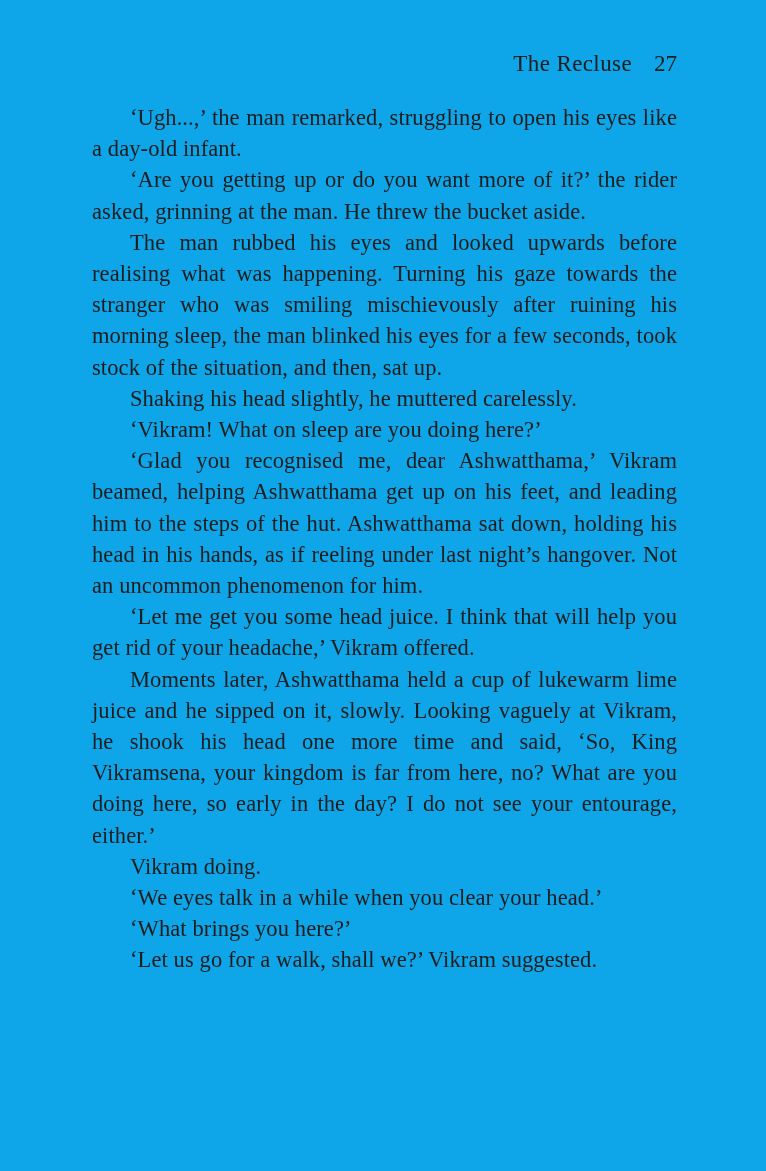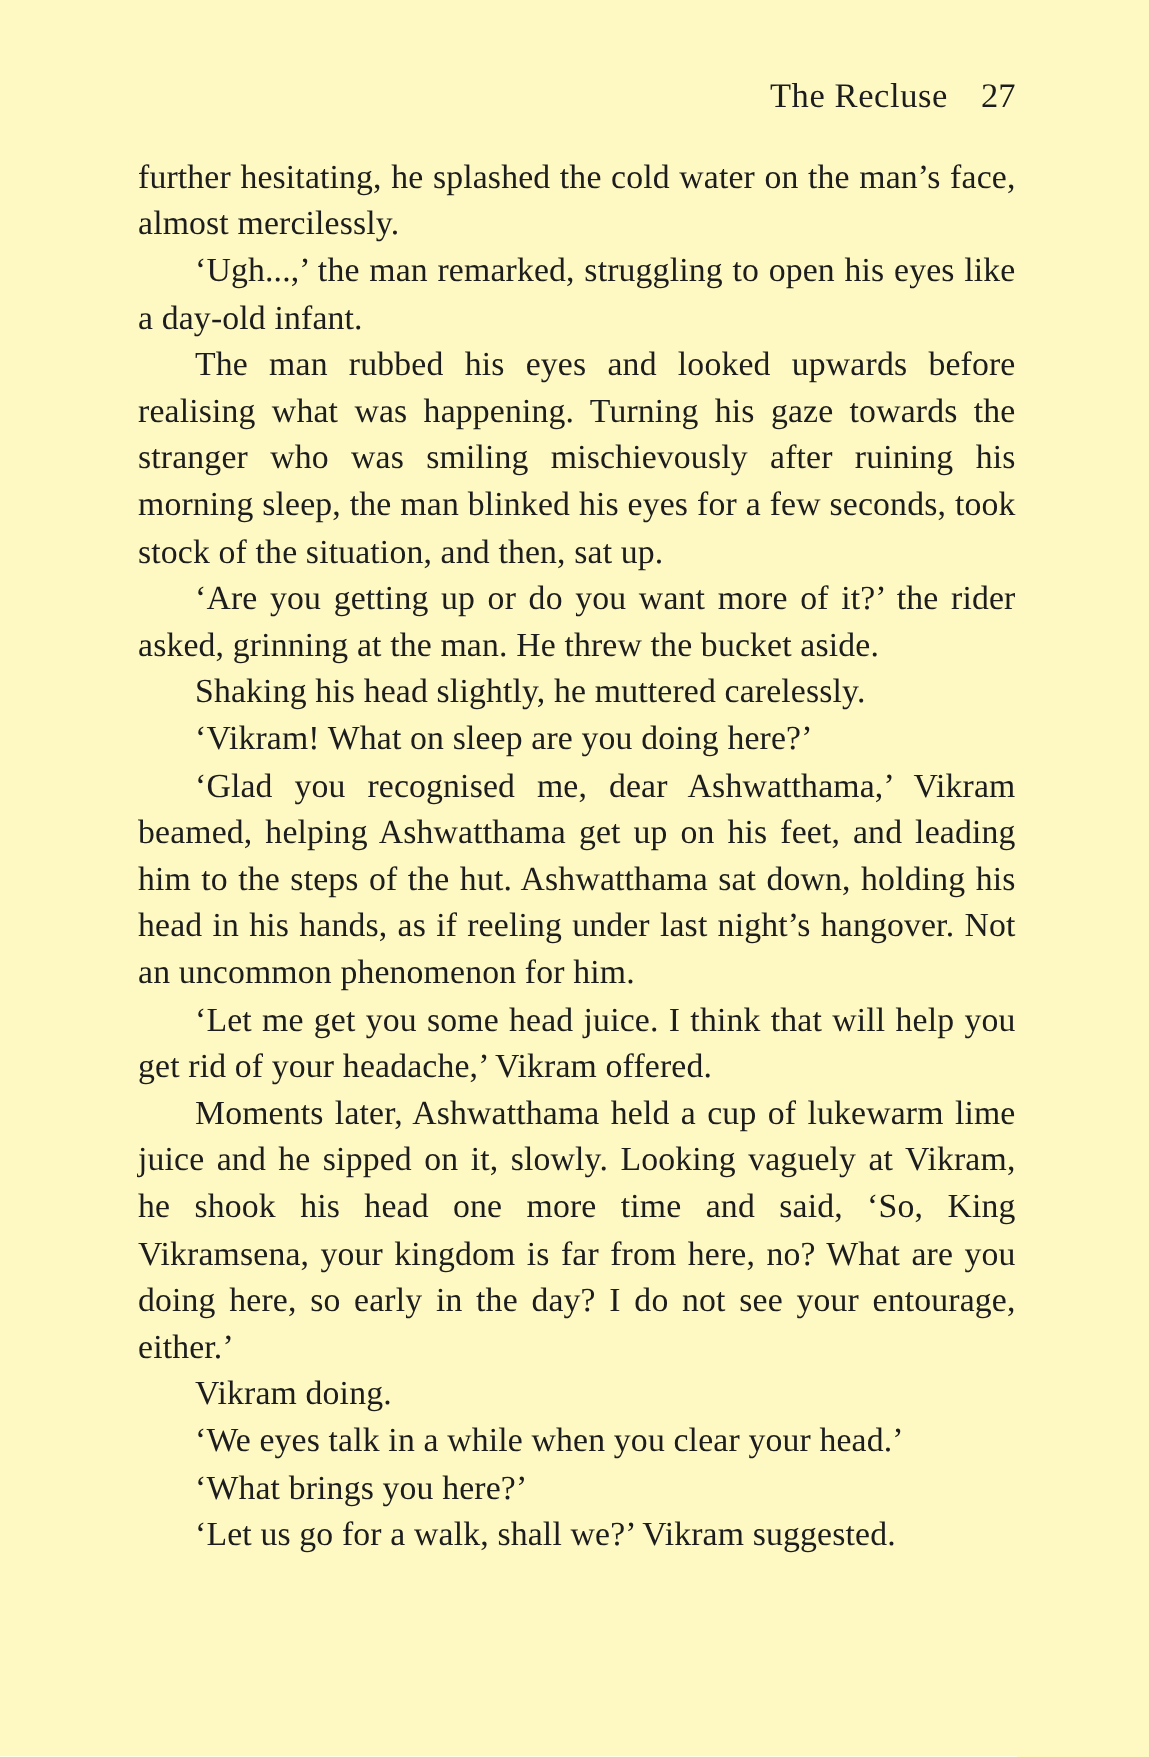--- a/index.html
+++ b/index.html
@@ -12,21 +12,21 @@
     height: 1171px;
     font-family: "Liberation Serif", "DejaVu Serif", serif;
     color: #1d1d1d;
   }
   .book-page {
     box-sizing: border-box;
     width: 766px;
     height: 1171px;
     padding: 50px 89px 0 92px;
     overflow: hidden;
-    background: #fef9c3;
+    background: #0ea5e9;
   }
   .page-header {
     text-align: right;
     font-size: 23px;
     line-height: 27px;
     margin-bottom: 25px;
     white-space: nowrap;
   }
   .page-header .running-title {
     letter-spacing: 0.4px;
@@ -50,24 +50,23 @@
 </style>
 </head>
 <body>
 
 <div class="book-page">
   <header class="page-header">
     <span class="running-title">The Recluse</span><span class="page-number">27</span>
   </header>
   <main class="page-body">
 
-  <p class="para">further hesitating, he splashed the cold water on the man’s face, almost mercilessly.</p>
       <p class="para indent">‘Ugh...,’ the man remarked, struggling to open his eyes like a day-old infant.</p>
+      <p class="para indent">‘Are you getting up or do you want more of it?’ the rider asked, grinning at the man. He threw the bucket aside.</p>
       <p class="para indent">The man rubbed his eyes and looked upwards before realising what was happening. Turning his gaze towards the stranger who was smiling mischievously after ruining his morning sleep, the man blinked his eyes for a few seconds, took stock of the situation, and then, sat up.</p>
-      <p class="para indent">‘Are you getting up or do you want more of it?’ the rider asked, grinning at the man. He threw the bucket aside.</p>
       <p class="para indent">Shaking his head slightly, he muttered carelessly.</p>
       <p class="para indent">‘Vikram! What on sleep are you doing here?’</p>
       <p class="para indent">‘Glad you recognised me, dear Ashwatthama,’ Vikram beamed, helping Ashwatthama get up on his feet, and leading him to the steps of the hut. Ashwatthama sat down, holding his head in his hands, as if reeling under last night’s hangover. Not an uncommon phenomenon for him.</p>
       <p class="para indent">‘Let me get you some head juice. I think that will help you get rid of your headache,’ Vikram offered.</p>
       <p class="para indent">Moments later, Ashwatthama held a cup of lukewarm lime juice and he sipped on it, slowly. Looking vaguely at Vikram, he shook his head one more time and said, ‘So, King Vikramsena, your kingdom is far from here, no? What are you doing here, so early in the day? I do not see your entourage, either.’</p>
       <p class="para indent">Vikram doing.</p>
       <p class="para indent">‘We eyes talk in a while when you clear your head.’</p>
       <p class="para indent">‘What brings you here?’</p>
       <p class="para indent">‘Let us go for a walk, shall we?’ Vikram suggested.</p>
     </main>

